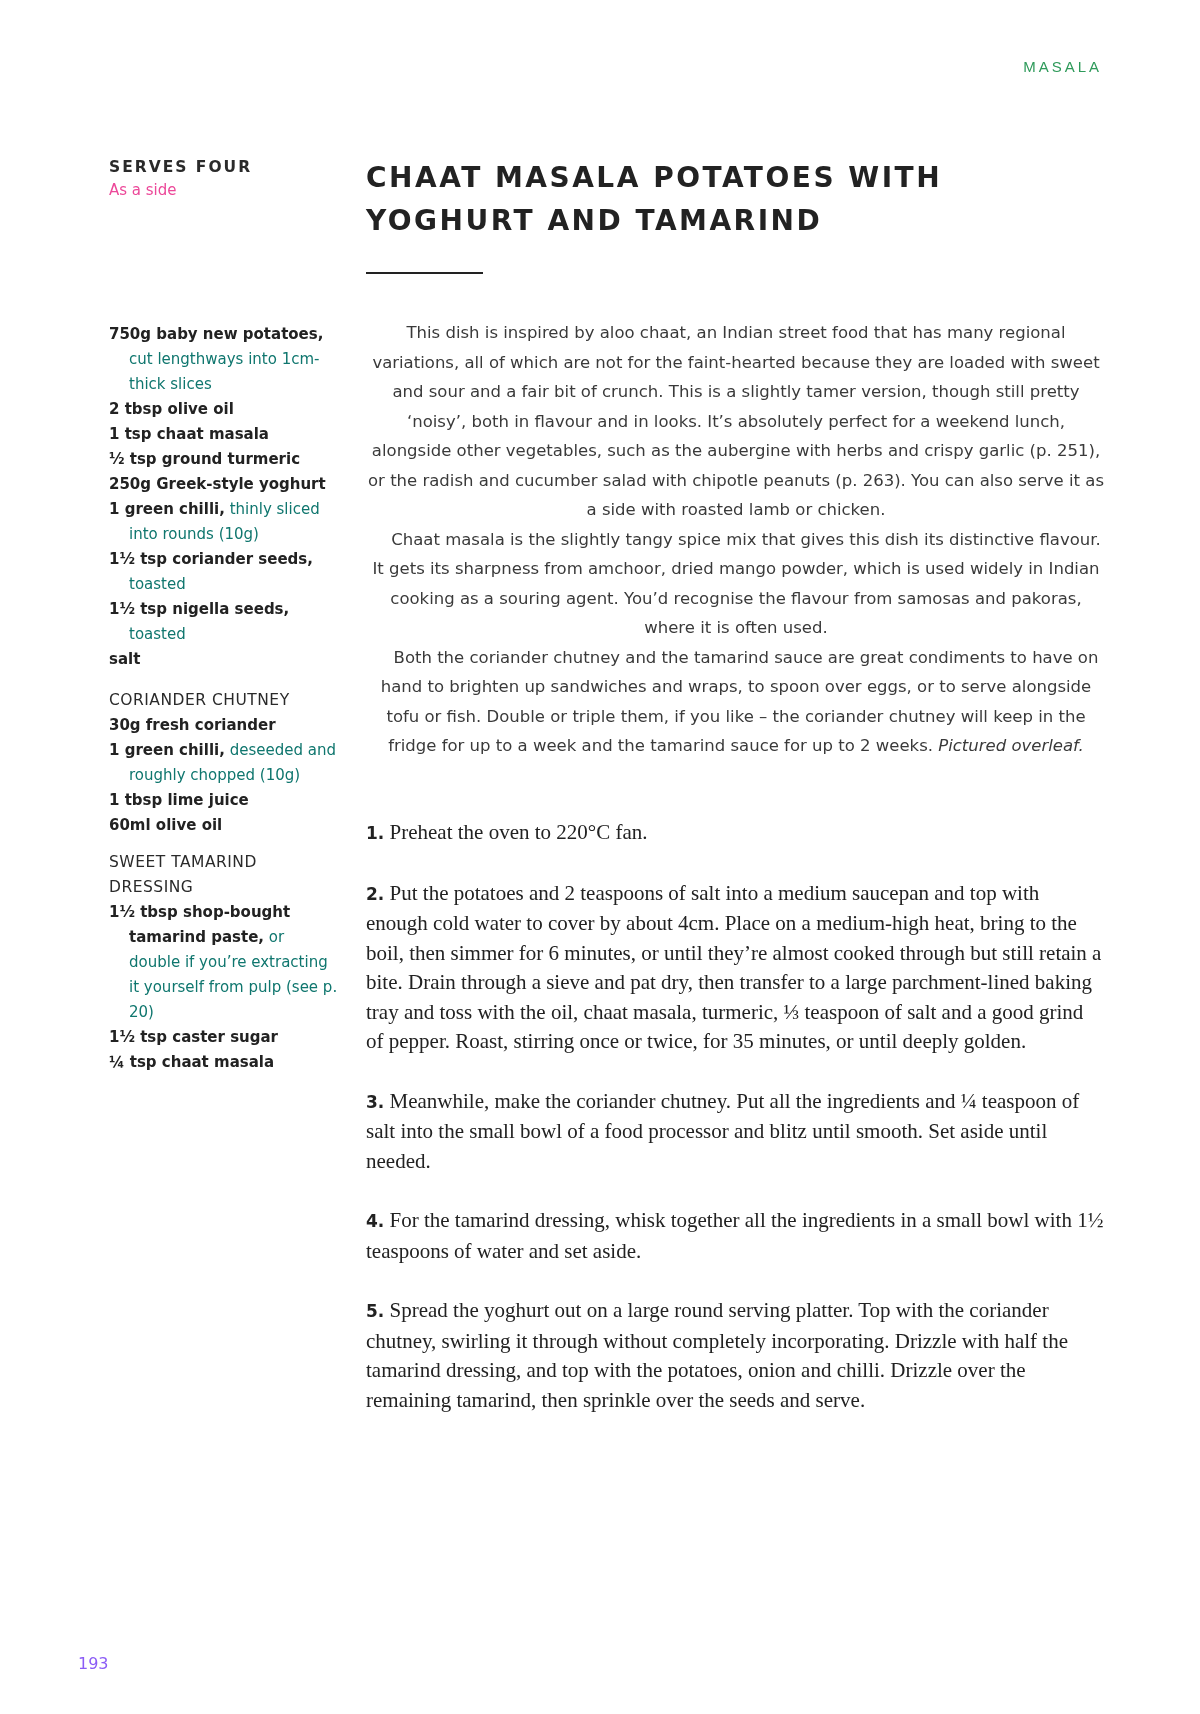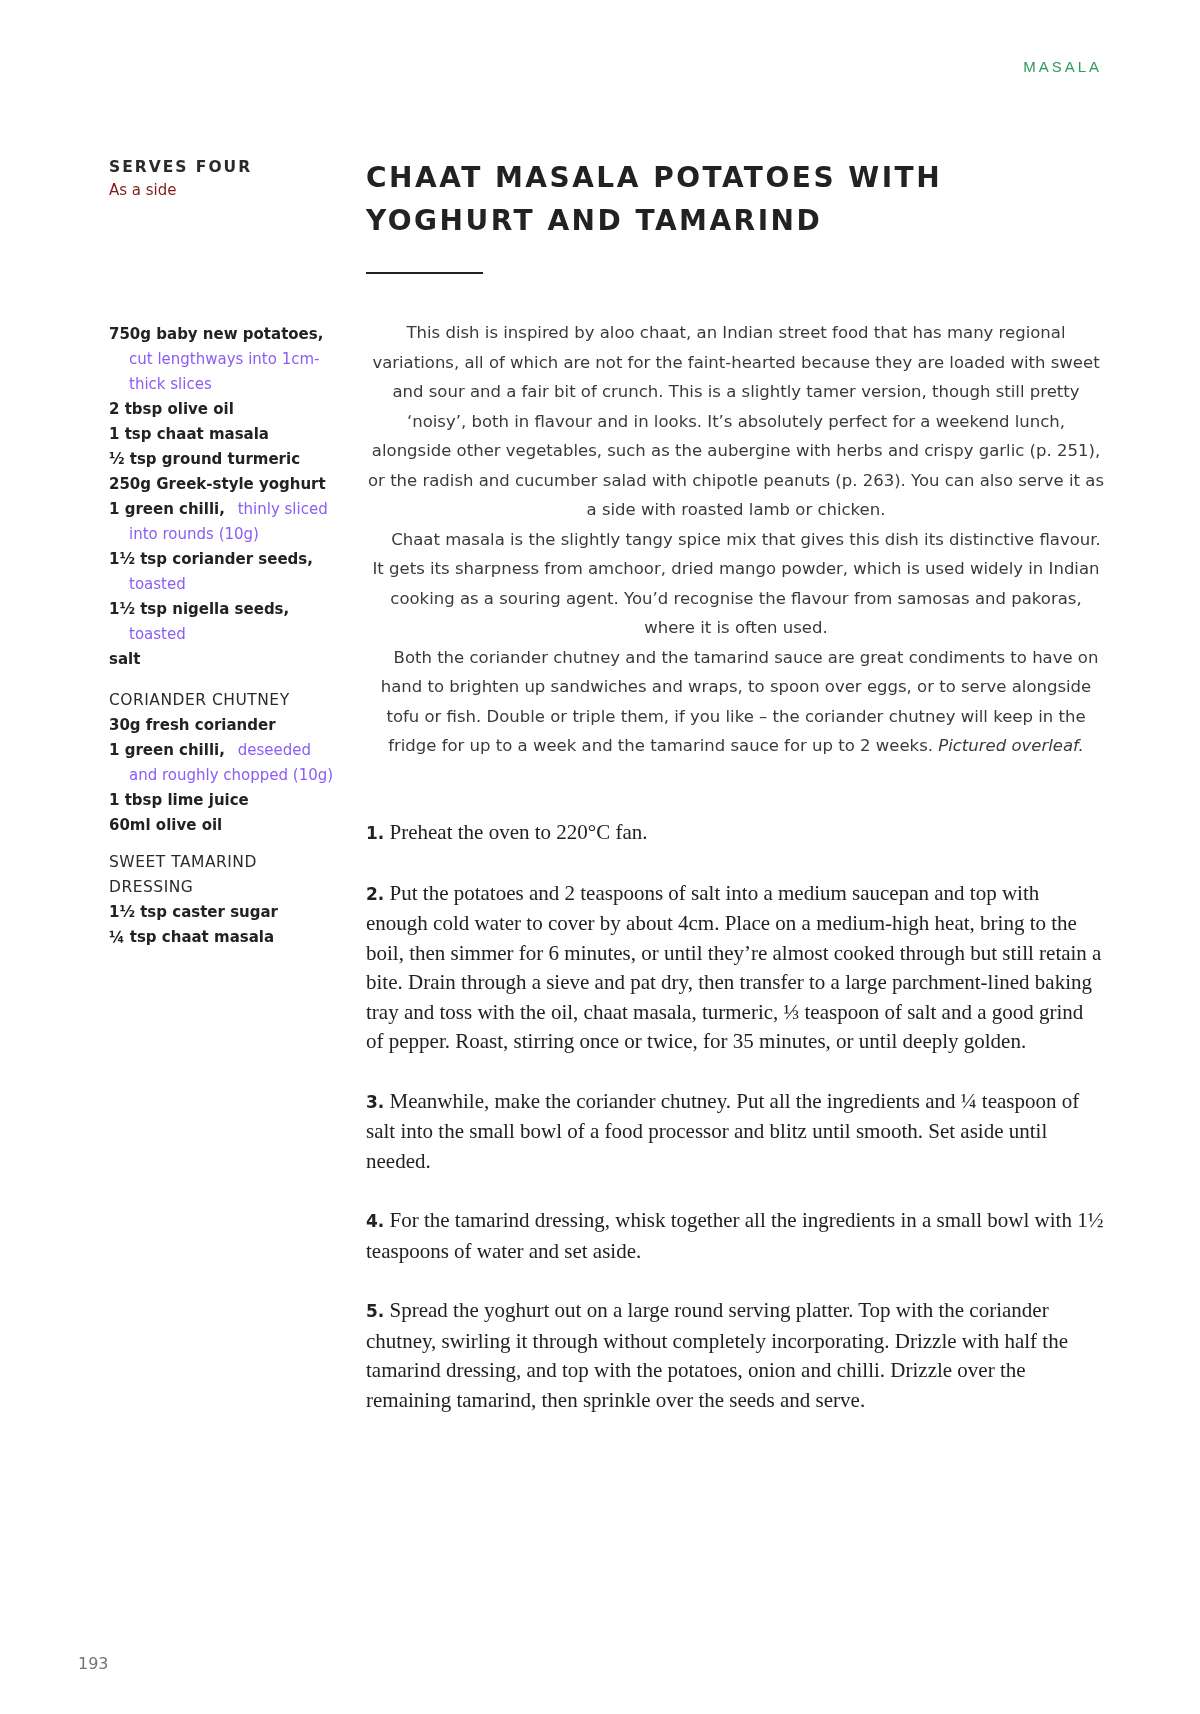--- a/index.html
+++ b/index.html
@@ -1,35 +1,35 @@
 <!DOCTYPE html>
 <html><head>
   <meta charset="utf-8">
   <style>
     html, body { margin: 0; padding: 0; background: #ffffff; }
     body { width: 1200px; height: 1714px; position: relative; overflow: hidden; color: #1f1f1f; }
     .section-tag { position: absolute; top: 58px; right: 98px; font-family: "Liberation Sans", sans-serif; font-size: 15px; letter-spacing: 3px; color: #2e9a5a; font-weight: normal; }
     .serves { position: absolute; left: 109px; top: 158px; font-family: "DejaVu Sans", sans-serif; }
     .serves .title { font-size: 15.5px; letter-spacing: 2px; font-weight: bold; color: #2a2a2a; }
-    .serves .sub { font-size: 15px; color: #7f1d1d; margin-top: 5px; }
+    .serves .sub { font-size: 15px; color: #ec4899; margin-top: 5px; }
     .recipe-title { position: absolute; left: 366px; top: 156px; width: 640px; font-family: "DejaVu Sans", sans-serif; font-size: 28px; line-height: 43px; letter-spacing: 2.5px; font-weight: bold; color: #222; margin: 0; }
     .title-rule { position: absolute; left: 366px; top: 272px; width: 117px; height: 2px; background: #222; }
     .ingredients { position: absolute; left: 109px; top: 322px; width: 230px; font-family: "DejaVu Sans", sans-serif; font-size: 15px; line-height: 25px; color: #222; }
     .ing { padding-left: 20px; text-indent: -20px; }
     .ing .q { font-weight: bold; text-align: right; }
-    .ing .n { color: #8b5cf6; margin-left: 8px; }
+    .ing .n { color: #0f766e; }
     .group-head { font-size: 15.5px; letter-spacing: 0.5px; color: #2a2a2a; margin-top: 16px; }
     .intro { position: absolute; left: 366px; top: 318px; width: 740px; font-family: "DejaVu Sans", sans-serif; font-size: 16.5px; line-height: 29.5px; color: #3a3a3a; text-align: center; }
     .intro p { margin: 0; }
     .intro p + p { text-indent: 20px; }
     .intro em { font-style: italic; }
     .method { position: absolute; left: 366px; top: 818px; width: 740px; font-family: "Liberation Serif", serif; font-size: 21px; line-height: 29.5px; color: #222; }
     .step { margin: 0 0 30px 0; }
     .step .num { font-family: "DejaVu Sans", sans-serif; font-weight: bold; font-size: 17px; }
-    .page-number { position: absolute; left: 78px; top: 1654px; font-family: "DejaVu Sans", sans-serif; font-size: 16px; color: #737373; text-align: center; }
+    .page-number { position: absolute; left: 78px; top: 1654px; font-family: "DejaVu Sans", sans-serif; font-size: 16px; color: #8b5cf6; text-align: center; }
   </style>
 </head>
 <body>
 
 <div class="section-tag">MASALA</div>
 
 <div class="serves">
   <div class="title">SERVES FOUR</div>
   <div class="sub">As a side</div>
 </div>
@@ -48,20 +48,21 @@
   <div class="ing"><span class="q">1½ tsp nigella seeds,</span><span class="n"> toasted</span></div>
   <div class="ing"><span class="q">salt</span><span class="n"></span></div>
 
   <div class="group-head">CORIANDER CHUTNEY</div>
   <div class="ing"><span class="q">30g fresh coriander</span><span class="n"></span></div>
   <div class="ing"><span class="q">1 green chilli,</span><span class="n"> deseeded and roughly chopped (10g)</span></div>
   <div class="ing"><span class="q">1 tbsp lime juice</span><span class="n"></span></div>
   <div class="ing"><span class="q">60ml olive oil</span><span class="n"></span></div>
 
   <div class="group-head" style="margin-top:12px;">SWEET TAMARIND DRESSING</div>
+  <div class="ing"><span class="q">1½ tbsp shop-bought tamarind paste,</span><span class="n"> or double if you’re extracting it yourself from pulp (see p. 20)</span></div>
   <div class="ing"><span class="q">1½ tsp caster sugar</span><span class="n"></span></div>
   <div class="ing"><span class="q">¼ tsp chaat masala</span><span class="n"></span></div>
 </div>
 
 <div class="intro">
   <p>This dish is inspired by aloo chaat, an Indian street food that has many regional variations, all of which are not for the faint-hearted because they are loaded with sweet and sour and a fair bit of crunch. This is a slightly tamer version, though still pretty ‘noisy’, both in flavour and in looks. It’s absolutely perfect for a weekend lunch, alongside other vegetables, such as the aubergine with herbs and crispy garlic (p. 251), or the radish and cucumber salad with chipotle peanuts (p. 263). You can also serve it as a side with roasted lamb or chicken.</p>
   <p>Chaat masala is the slightly tangy spice mix that gives this dish its distinctive flavour. It gets its sharpness from amchoor, dried mango powder, which is used widely in Indian cooking as a souring agent. You’d recognise the flavour from samosas and pakoras, where it is often used.</p>
   <p><span>Both the coriander chutney and the tamarind sauce are great condiments to have on hand to brighten up sandwiches and wraps, to spoon over eggs, or to serve alongside tofu or fish. Double or triple them, if you like – the coriander chutney will keep in the fridge for up to a week and the tamarind sauce for up to 2 weeks. </span><em>Pictured overleaf.</em></p>
 </div>
 

